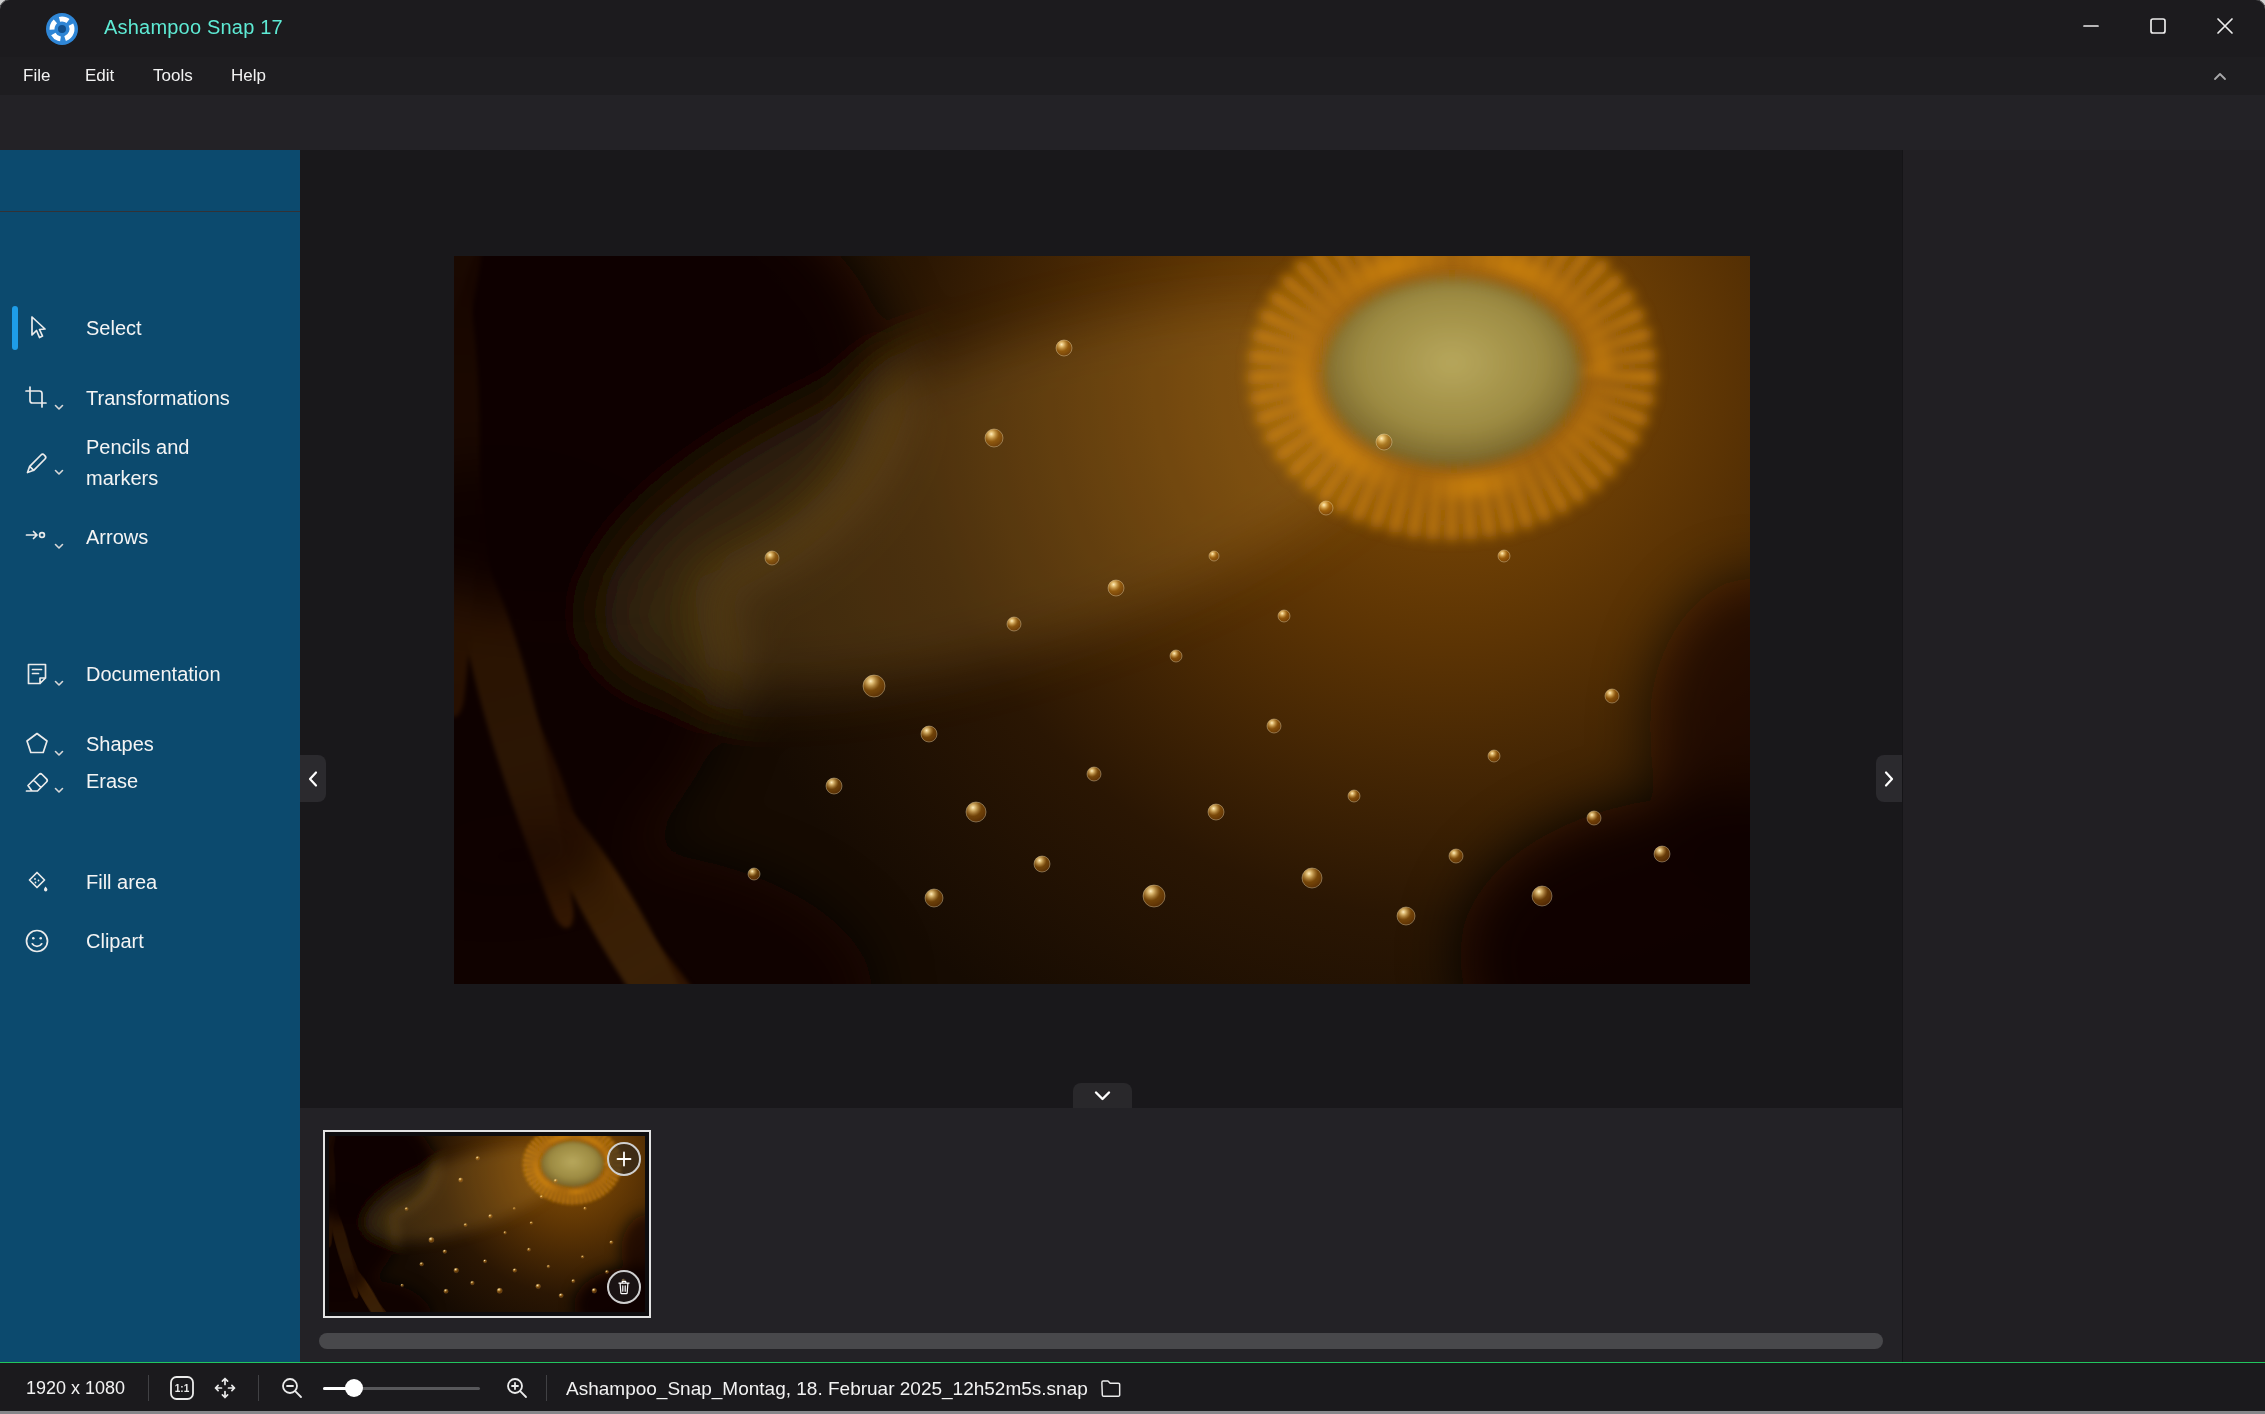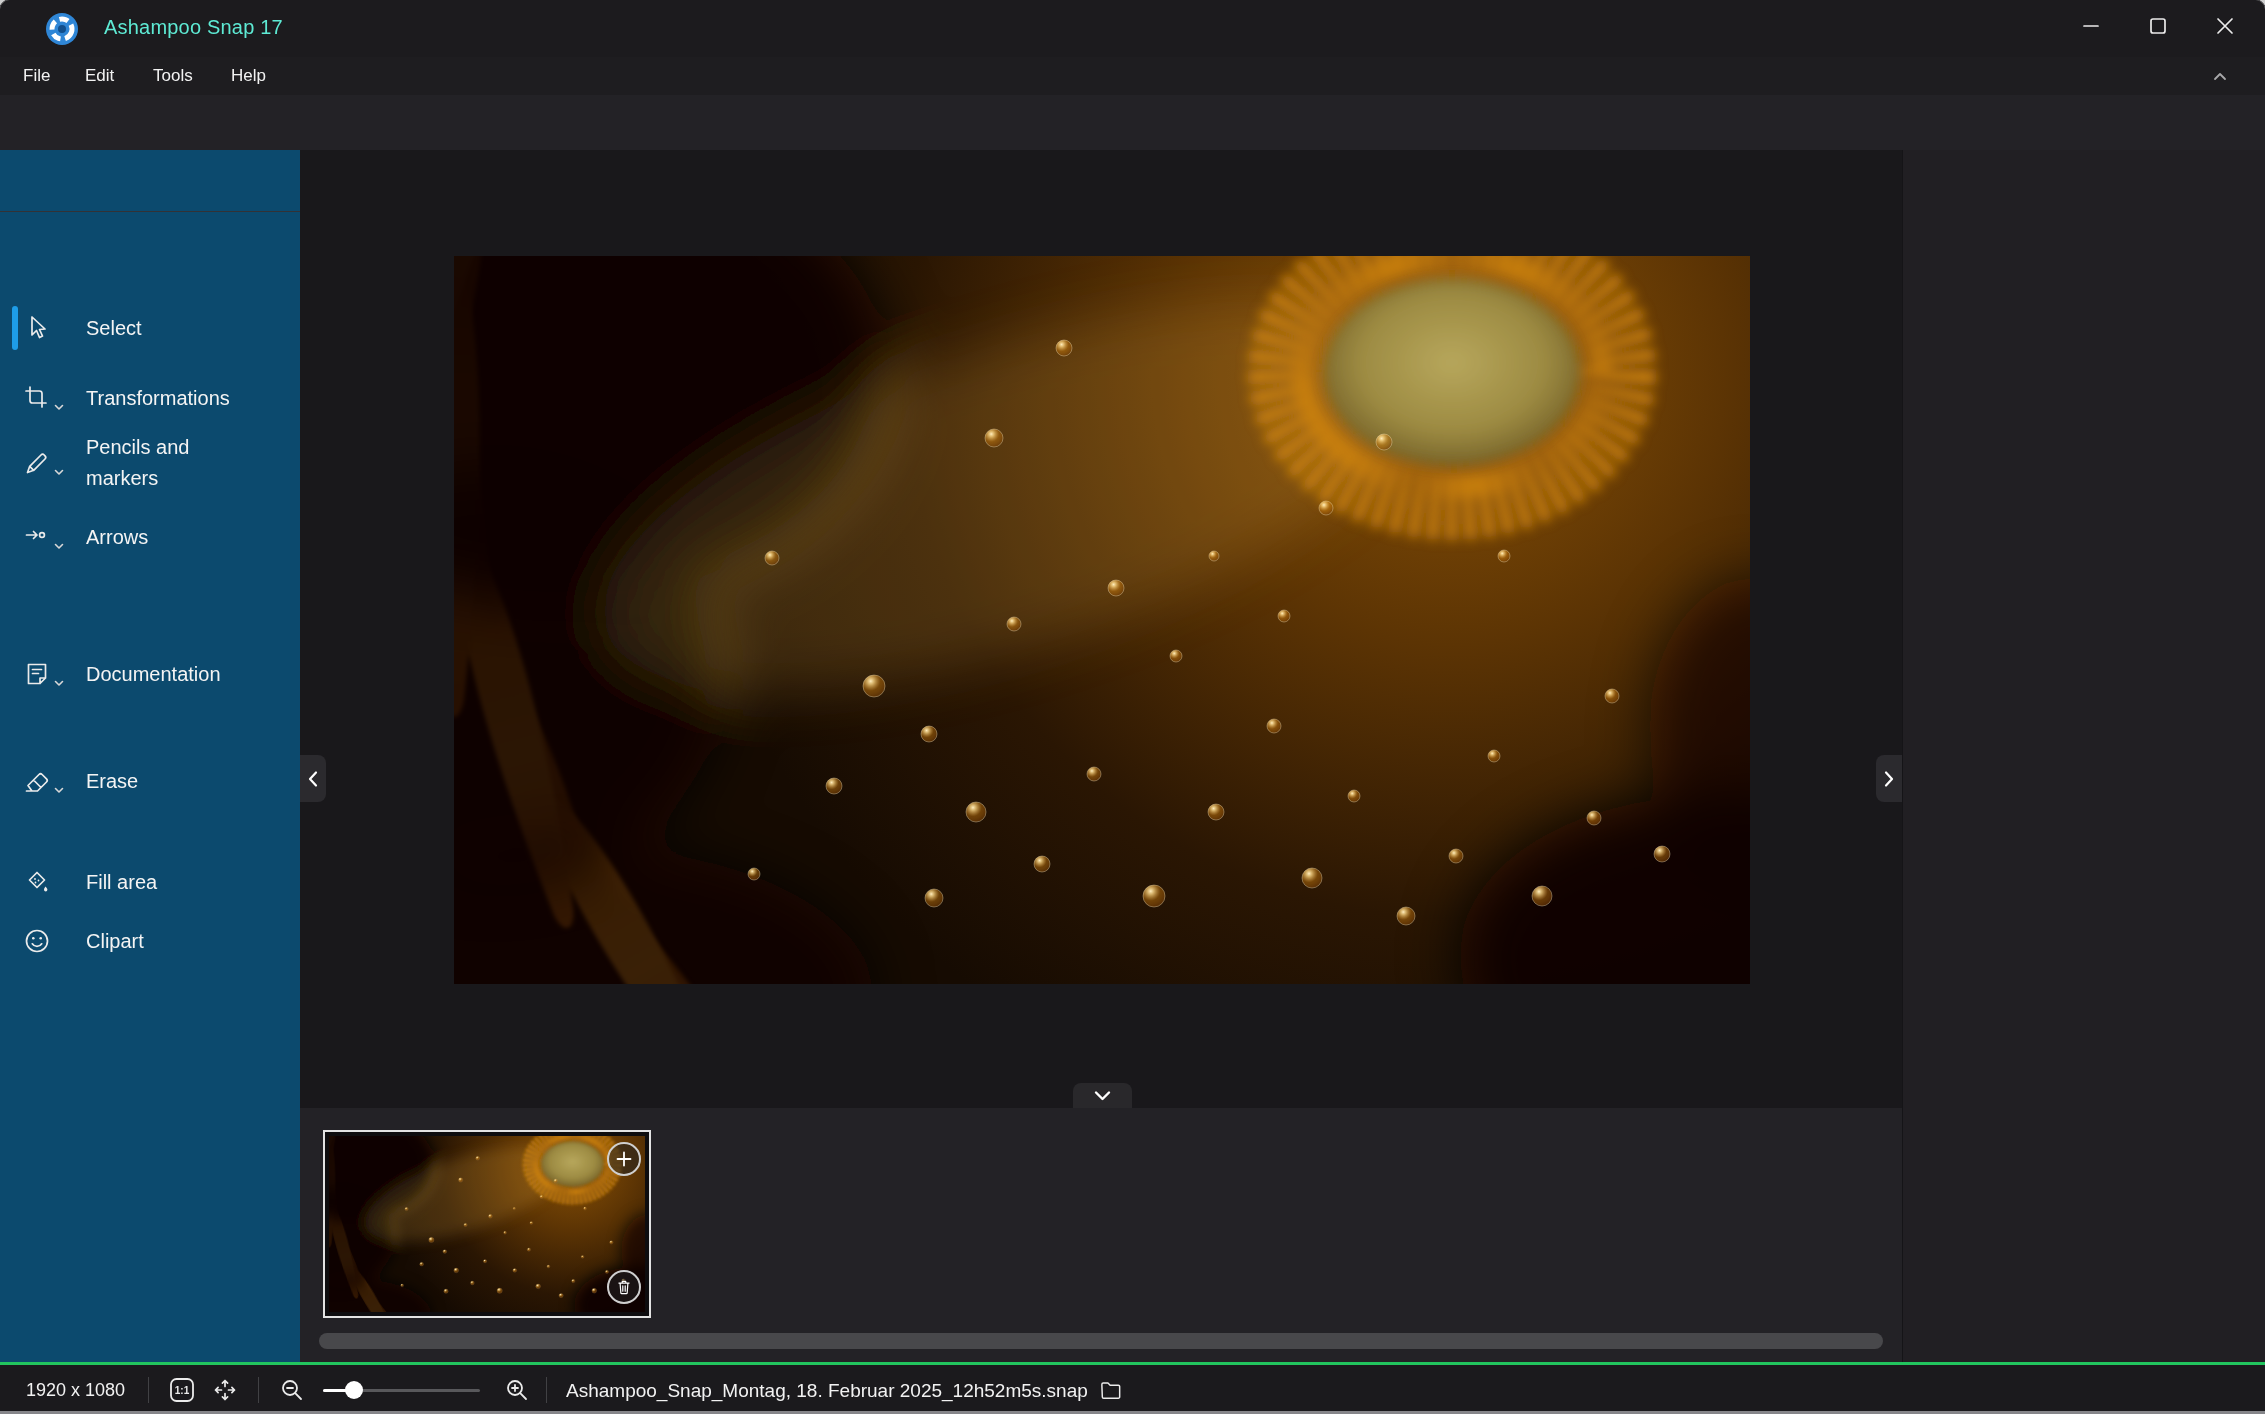--- a/index.html
+++ b/index.html
@@ -64,21 +64,21 @@
   .ov-btn { position:absolute; width:34px; height:34px; border-radius:50%; border:2px solid #cfcfcf;
     background:rgba(35,35,35,.55); display:flex; align-items:center; justify-content:center; }
   #thumb-add { right:8px; top:10px; }
   #thumb-del { right:8px; bottom:12px; }
   #hscroll { position:absolute; left:19px; top:225px; width:1564px; height:16px; border-radius:8px; background:#48484b; }
 
   
   #rightpanel { position:absolute; left:1902px; top:150px; width:363px; bottom:52px; background:#211f23; border-left:1px solid #151417; }
 
   
-  #statusbar { position:absolute; left:0; bottom:0; width:100%; height:52px; background:#1b1a1d; border-top:3px solid #22c55e; }
+  #statusbar { position:absolute; left:0; bottom:0; width:100%; height:52px; background:#1b1a1d; border-top:1px solid #22c55e; }
   #statusbar .ssep { position:absolute; top:12px; width:1px; height:26px; background:#414144; }
   .stext { position:absolute; color:#f2f2f2; font-size:18px; top:15px; }
   .sbtn { position:absolute; top:12px; width:26px; height:26px; }
   #zoom-slider { position:absolute; left:323px; top:24px; width:157px; height:3px; background:#58585b; border-radius:2px; }
   #zoom-fill { position:absolute; left:0; top:0; height:3px; width:31px; background:#ffffff; border-radius:2px; }
   #zoom-handle { position:absolute; left:22px; top:-8px; width:18px; height:18px; border-radius:50%; background:#ffffff; }
   #bottom-strip { position:absolute; left:0; bottom:0; width:100%; height:3px; background:#86868a; }
 </style>
 </head>
 <body>
@@ -438,20 +438,29 @@
     <div class="side-item" style="top:500px">
       <svg class="side-ic" viewBox="0 0 30 30">
         <path class="stk" d="M6.5 5.5 h17 v13.5 L18 24.5 H6.5 z M23.5 19 h-5.5 v5.5 M10.5 10.5 h9 M10.5 14.5 h6"></path>
         </svg>
       <svg class="side-chev" width="12" height="11" viewBox="0 0 12 11">
         <path d="M2.5 3.5 L6 7 L9.5 3.5" fill="none" stroke="#d8d8d8" stroke-width="1.6" stroke-linecap="round" stroke-linejoin="round"></path>
         </svg>
       <div class="side-label">Documentation</div>
     </div>
 
+    <div class="side-item" style="top:570px">
+      <svg class="side-ic" viewBox="0 0 30 30">
+        <path class="stk" d="M15 4.5 L25 12 L21.2 23.5 H8.8 L5 12 Z"></path>
+        </svg>
+      <svg class="side-chev" width="12" height="11" viewBox="0 0 12 11">
+        <path d="M2.5 3.5 L6 7 L9.5 3.5" fill="none" stroke="#d8d8d8" stroke-width="1.6" stroke-linecap="round" stroke-linejoin="round"></path>
+        </svg>
+      <div class="side-label">Shapes</div>
+    </div>
 
     <div class="side-item" style="top:607px">
       <svg class="side-ic" viewBox="0 0 30 30">
         <path class="stk" d="M6 19.5 L17 8.5 a2.2 2.2 0 0 1 3.1 0 l4.4 4.4 a2.2 2.2 0 0 1 0 3.1 L15.5 25 h-5.5 Z M11.5 14 l7.5 7.5 M4.5 25 h8"></path>
         </svg>
       <svg class="side-chev" width="12" height="11" viewBox="0 0 12 11">
         <path d="M2.5 3.5 L6 7 L9.5 3.5" fill="none" stroke="#d8d8d8" stroke-width="1.6" stroke-linecap="round" stroke-linejoin="round"></path>
         </svg>
       <div class="side-label">Erase</div>
     </div>

